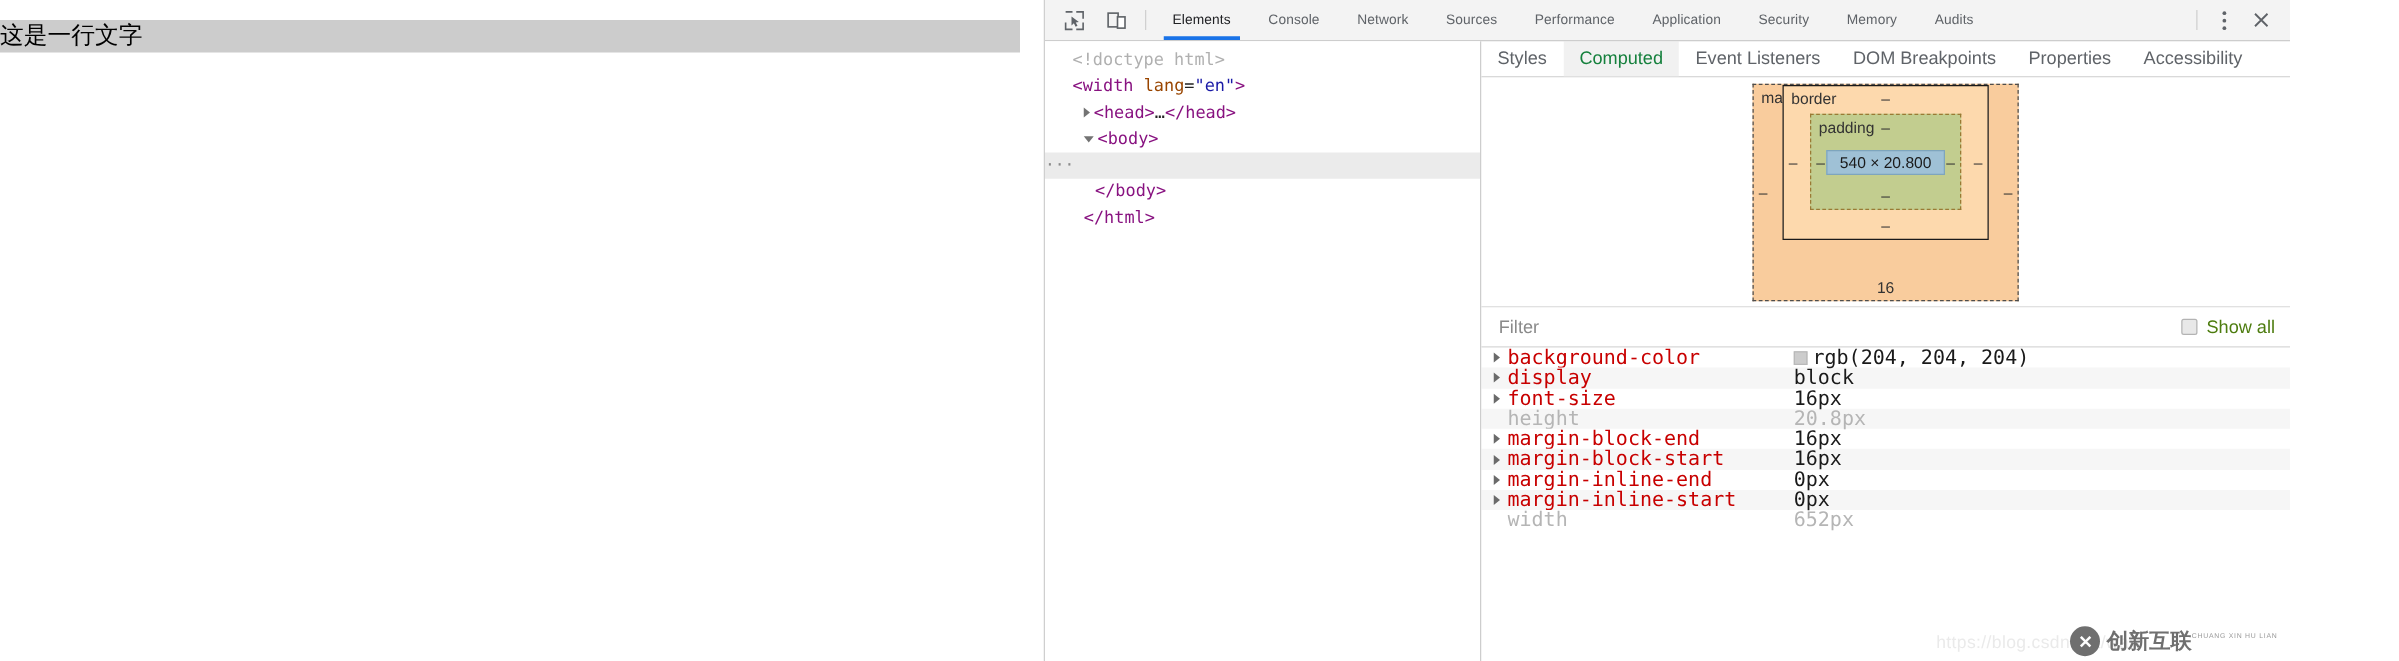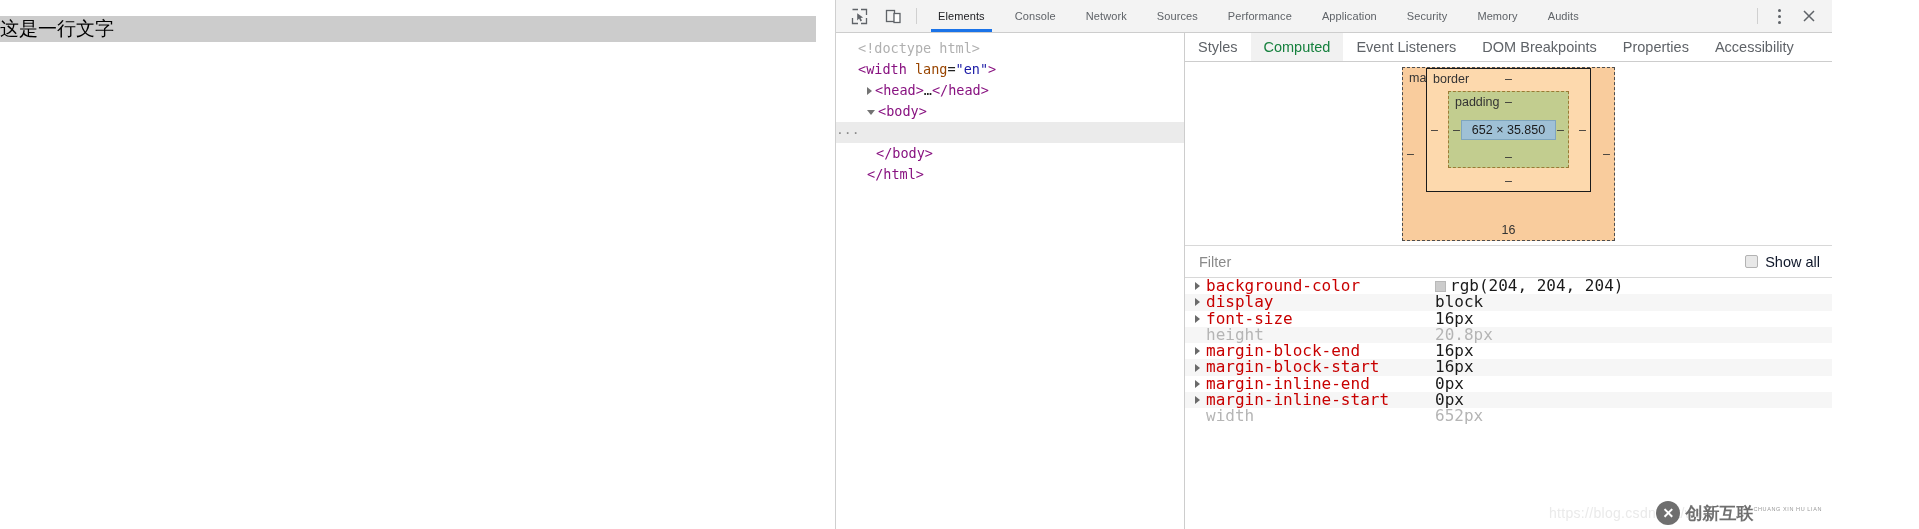--- a/index.html
+++ b/index.html
@@ -246,21 +246,21 @@
     background: transparent;
     font-size: 14.5px;
     color: #202124;
     font-family: "Liberation Sans", sans-serif;
     flex: 1 1 auto;
     padding: 0;
   }
   #filter-input::placeholder { color: #8a8a8a; }
   #showall-wrap {
     display: flex; align-items: center; gap: 7px;
-    color: #0f172a; cursor: pointer; white-space: nowrap;
+    color: #4d7c0f; cursor: pointer; white-space: nowrap;
   }
   .cb {
     width: 13px; height: 13px;
     border: 1px solid #b3b3b3;
     background: #e8e8e8;
     border-radius: 2px;
     display: inline-block;
   }
 
   
@@ -450,21 +450,21 @@
               <span class="bm-left">–</span>
               <span class="bm-right">–</span>
 
               <div class="bm-padding">
                 <span class="bm-name">padding</span>
                 <span class="bm-top">–</span>
                 <span class="bm-bottom">–</span>
                 <span class="bm-left">–</span>
                 <span class="bm-right">–</span>
 
-                <div class="bm-content">652 × 35.850</div>
+                <div class="bm-content">540 × 20.800</div>
               </div>
             </div>
           </div>
         </div>
 
         <div id="filter-bar">
           <input id="filter-input" type="text" placeholder="Filter" style="">
           <span id="showall-wrap">
             <span class="cb"></span>
             <span>Show all</span>

